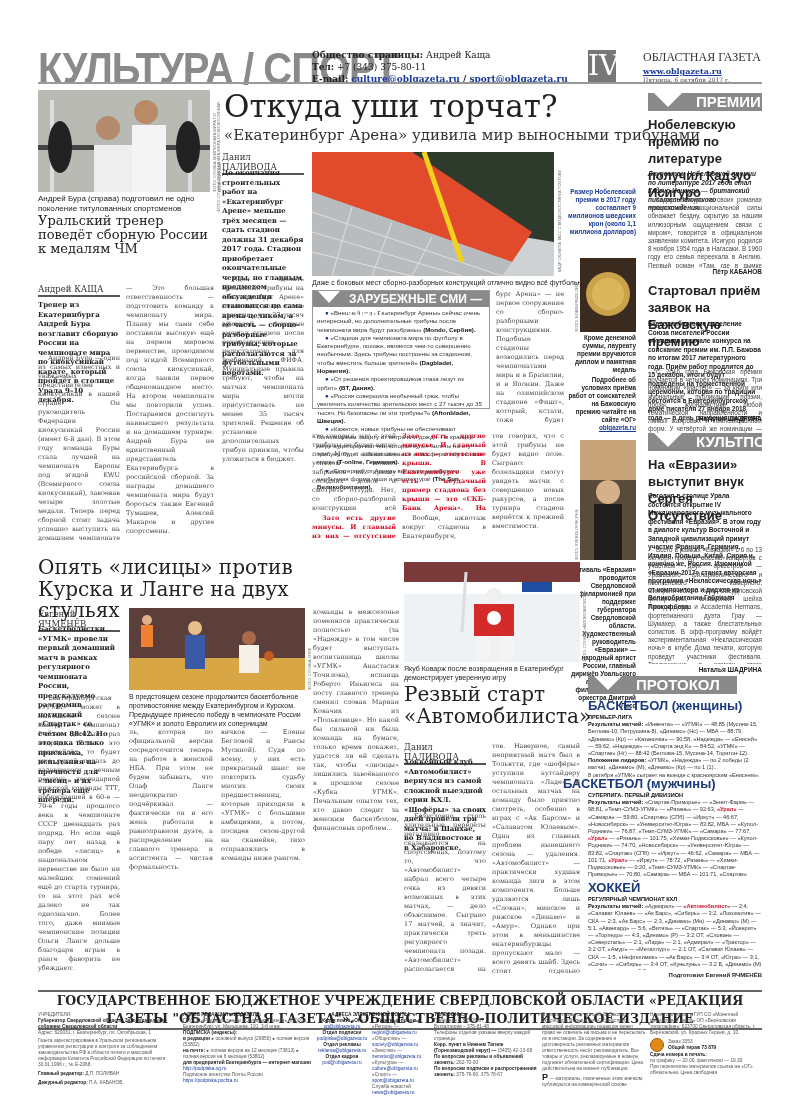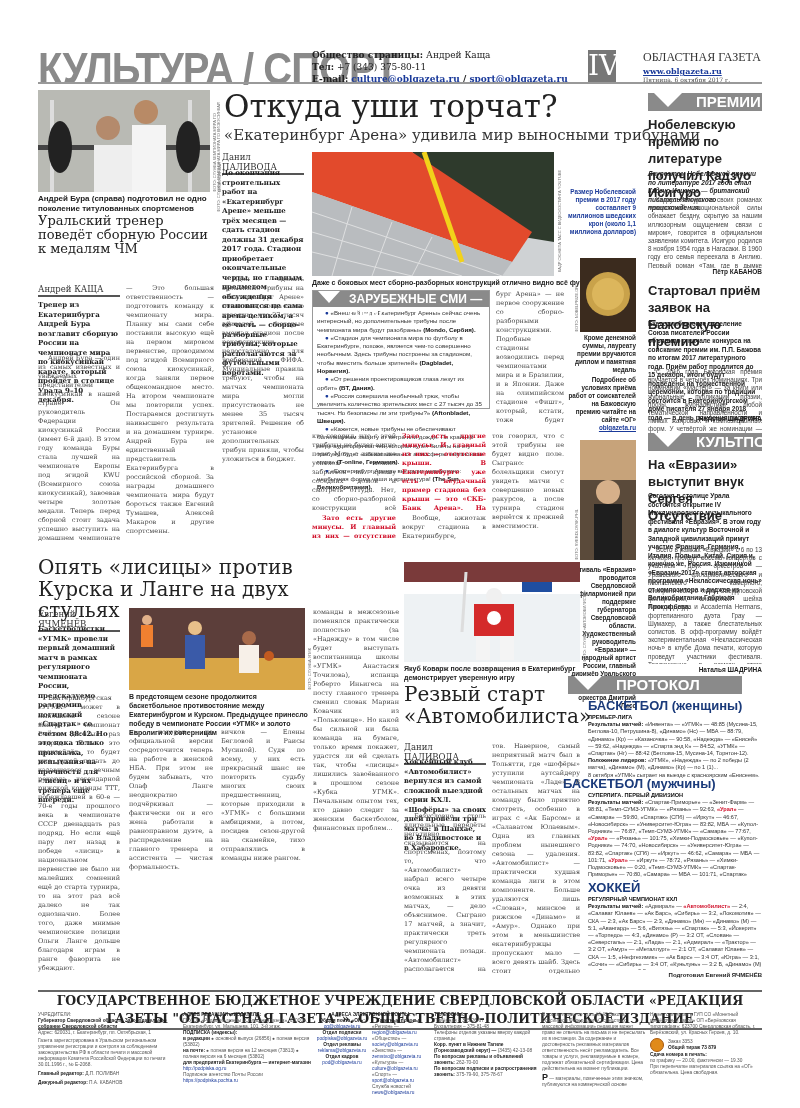--- a/index.html
+++ b/index.html
@@ -8,21 +8,21 @@
 .hdr-title{left:38px;top:44px;font-family:"Liberation Sans",sans-serif;font-weight:bold;font-size:40px;color:#8a8a8a;letter-spacing:-1px;transform:scaleY(1.1);transform-origin:left top}
 .hdr-info{left:312px;top:49px;font-size:9px;line-height:12px;font-family:"DejaVu Serif",serif}
 .hdr-info b{font-weight:bold}
 .hdr-info a{color:#1a3a9a;text-decoration:underline;font-weight:bold}
 .hdr-rule{left:38px;top:82px;width:724px;height:2px;background:#999}
 .page-num{left:588px;top:50px;width:28px;height:32px;background:#777;color:#fff;font-size:28px;line-height:32px;text-align:center;font-family:"DejaVu Serif",serif}
 .paper-name{left:643px;top:50px;font-size:12px;color:#333;font-family:"Liberation Serif",serif}
 .paper-url{left:643px;top:66px;font-size:8px;color:#1a3a9a;text-decoration:underline;font-weight:bold}
 .paper-date{left:643px;top:76px;font-size:6px;color:#444}
 .photo{background:#888;overflow:hidden}
-.caption{font-family:"Liberation Sans",sans-serif;font-weight:bold;font-size:8px;line-height:10px;color:#222}
+.caption{font-family:"Liberation Sans",sans-serif;font-weight:normal;font-size:8px;line-height:10px;color:#222}
 .h-big{font-family:"DejaVu Serif",serif;color:#222;line-height:1.08}
 .byline{font-size:8.5px;color:#333;border-bottom:2px solid #555;padding-bottom:1px;font-family:"DejaVu Serif",serif}
 .lead{font-weight:bold;font-size:7px;line-height:9.5px;color:#222}
 .txt{font-size:6.5px;line-height:9px;color:#444;text-align:justify;text-indent:10px}
 .red{color:#d0102a;font-weight:bold}
 .sec-bar{height:18px;background:#8a8a8a;color:#fff;font-family:"Liberation Sans",sans-serif;font-weight:bold;font-size:15px;line-height:18px;padding-left:48px}
 .tri{position:absolute;left:6px;top:0;width:0;height:0;border-left:14px solid transparent;border-right:14px solid transparent;border-top:14px solid #fff}
 .side-h{font-family:"Liberation Sans",sans-serif;font-weight:bold;font-size:13px;line-height:17px;color:#222}
 .side-lead{font-family:"Liberation Sans",sans-serif;font-weight:bold;font-size:6.5px;line-height:8.5px;color:#222}
 .side-txt{font-family:"Liberation Sans",sans-serif;font-size:6.3px;line-height:8.2px;color:#444;text-indent:8px;text-align:justify}
@@ -163,21 +163,21 @@
   <svg width="56" height="120">
       <rect width="56" height="120" fill="#5a4a3a"></rect>
       <rect x="0" y="0" width="56" height="40" fill="#c7a37a"></rect>
       <circle cx="28" cy="52" r="12" fill="#d6b08a"></circle>
       <rect x="14" y="64" width="28" height="56" fill="#1e1e1e"></rect>
     </svg>
 </div>
 <div class="abs vcredit" style="left:574px;top:440px;height:120px">ФОТО: SVERDLOVSK-PHIL</div>
 <div class="abs" style="left:566px;top:566px;width:70px;font-family:'Liberation Sans',sans-serif;font-weight:bold;font-size:6.3px;line-height:8px;color:#222;text-align:right">Фестиваль «Евразия» проводится Свердловской филармонией при поддержке губернатора Свердловской области. Художественный руководитель «Евразии» — народный артист России, главный дирижёр Уральского академического филармонического оркестра Дмитрий Лисс</div>
 
-<div class="abs sec-bar" style="left:568px;top:676px;width:174px">
+<div class="abs sec-bar" style="left:588px;top:676px;width:149px">
   <span class="tri"></span>
   <span>ПРОТОКОЛ</span>
 </div>
 <div class="abs sport-h" style="left:588px;top:698px">БАСКЕТБОЛ (женщины)</div>
 <div class="abs proto" id="bbw" style="left:588px;top:714px;width:174px">
     <div><b>ПРЕМЬЕР-ЛИГА </b><span></span></div>
     <div><b>Результаты матчей: </b><span>«Инвента» — «УГМК» — 48:85 (Мусина-15, Беглова-10, Петрушина-8), «Динамо» (Нс) — МБА — 88:79, «Динамо» (Кр) — «Казаночка» — 90:58, «Надежда» — «Енисей» — 59:62, «Надежда» — «Спарта энд К» — 84:52, «УГМК» — «Спартак» (Нг) — 88:42 (Беглова-15, Мусина-14, Торнтон-12).</span></div>
     <div><b>Положение лидеров: </b><span>«УГМК», «Надежда» — по 2 победы (2 матча), «Динамо» (М), «Динамо» (Кр) — по 1 (1)...</span></div>
     <div><span>8 октября «УГМК» сыграет на выезде с красноярским «Енисеем».</span></div>
   </div>

